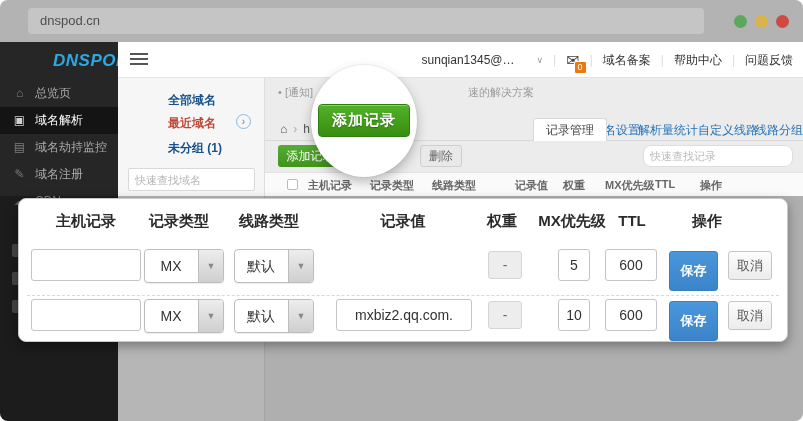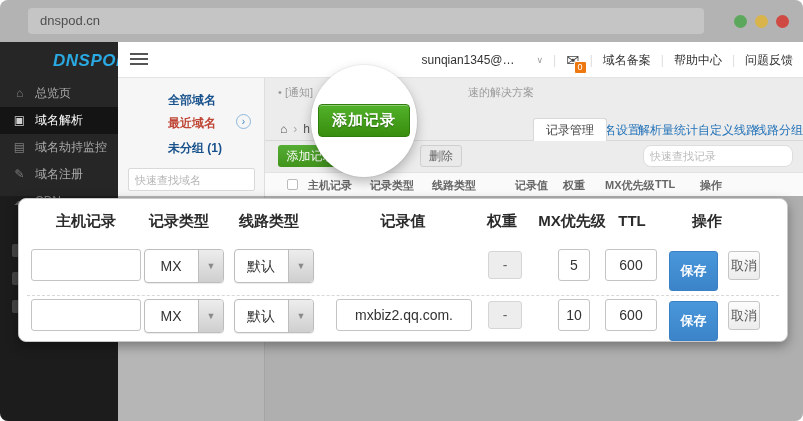--- a/index.html
+++ b/index.html
@@ -66,21 +66,21 @@
   
   .panel { position:absolute; left:18px; top:198px; width:770px; height:144px; background:#fff; border:1px solid #c9c9c9; border-radius:8px; box-shadow:0 4px 12px rgba(0,0,0,.35); z-index:3; }
   .ph { position:absolute; top:13px; transform:translateX(-50%); font-size:15px; font-weight:bold; color:#2b2b2b; white-space:nowrap; }
   .p-divider { position:absolute; left:8px; top:96px; width:752px; border-top:1px dashed #d8d8d8; }
   .p-input { position:absolute; height:32px; background:#fff; border:1px solid #c4c4c4; border-radius:3px; font-size:14px; color:#333; text-align:center; }
   .sel { position:absolute; width:80px; height:34px; border:1px solid #bdbdbd; border-radius:4px; background:#fff; box-shadow:0 1px 1px rgba(0,0,0,.08); cursor:pointer; }
   .sel-text { position:absolute; left:0; right:26px; top:0; bottom:0; text-align:center; line-height:32px; font-size:14px; color:#333; }
   .sel-cap { position:absolute; right:0; top:0; bottom:0; width:25px; background:linear-gradient(#ededed,#cfcfcf); border-left:1px solid #bdbdbd; border-radius:0 3px 3px 0; color:#8a8a8a; font-size:9px; text-align:center; line-height:32px; font-style:normal; }
   .wbox { position:absolute; width:34px; height:28px; background:#ededed; border:1px solid #d5d5d5; border-radius:3px; color:#666; font-size:14px; text-align:center; line-height:26px; }
   .btn-save { position:absolute; width:49px; height:40px; border:1px solid #3a80c4; border-radius:3px; background:linear-gradient(#4a97dc,#3b84c9); color:#fff; font-size:13px; font-weight:bold; cursor:pointer; }
-  .btn-cancel { position:absolute; width:32px; height:29px; border:1px solid #c6c6c6; border-radius:3px; background:linear-gradient(#fcfcfc,#ececec); color:#555; font-size:13px; cursor:pointer; }
+  .btn-cancel { position:absolute; width:44px; height:29px; border:1px solid #c6c6c6; border-radius:3px; background:linear-gradient(#fcfcfc,#ececec); color:#555; font-size:13px; cursor:pointer; }
   .r1 { top:50px; } .r2 { top:100px; }
 
   
   .spot { position:absolute; left:311px; top:65px; width:106px; height:112px; background:#fff; border-radius:50%; box-shadow:0 5px 12px rgba(0,0,0,.25), 0 0 0 1px rgba(0,0,0,.04); z-index:4; }
   .btn-add-big { position:absolute; left:7px; top:39px; width:92px; height:33px; border:1px solid #2f7d0c; border-radius:4px; background:linear-gradient(#52b12a,#388e0e); box-shadow:inset 0 1px 0 rgba(255,255,255,.35); color:#fff; font-size:15px; font-weight:bold; letter-spacing:1px; text-shadow:0 1px 1px rgba(0,0,0,.3); cursor:pointer; }
 </style>
 </head>
 <body>
 
 <div class="window">

